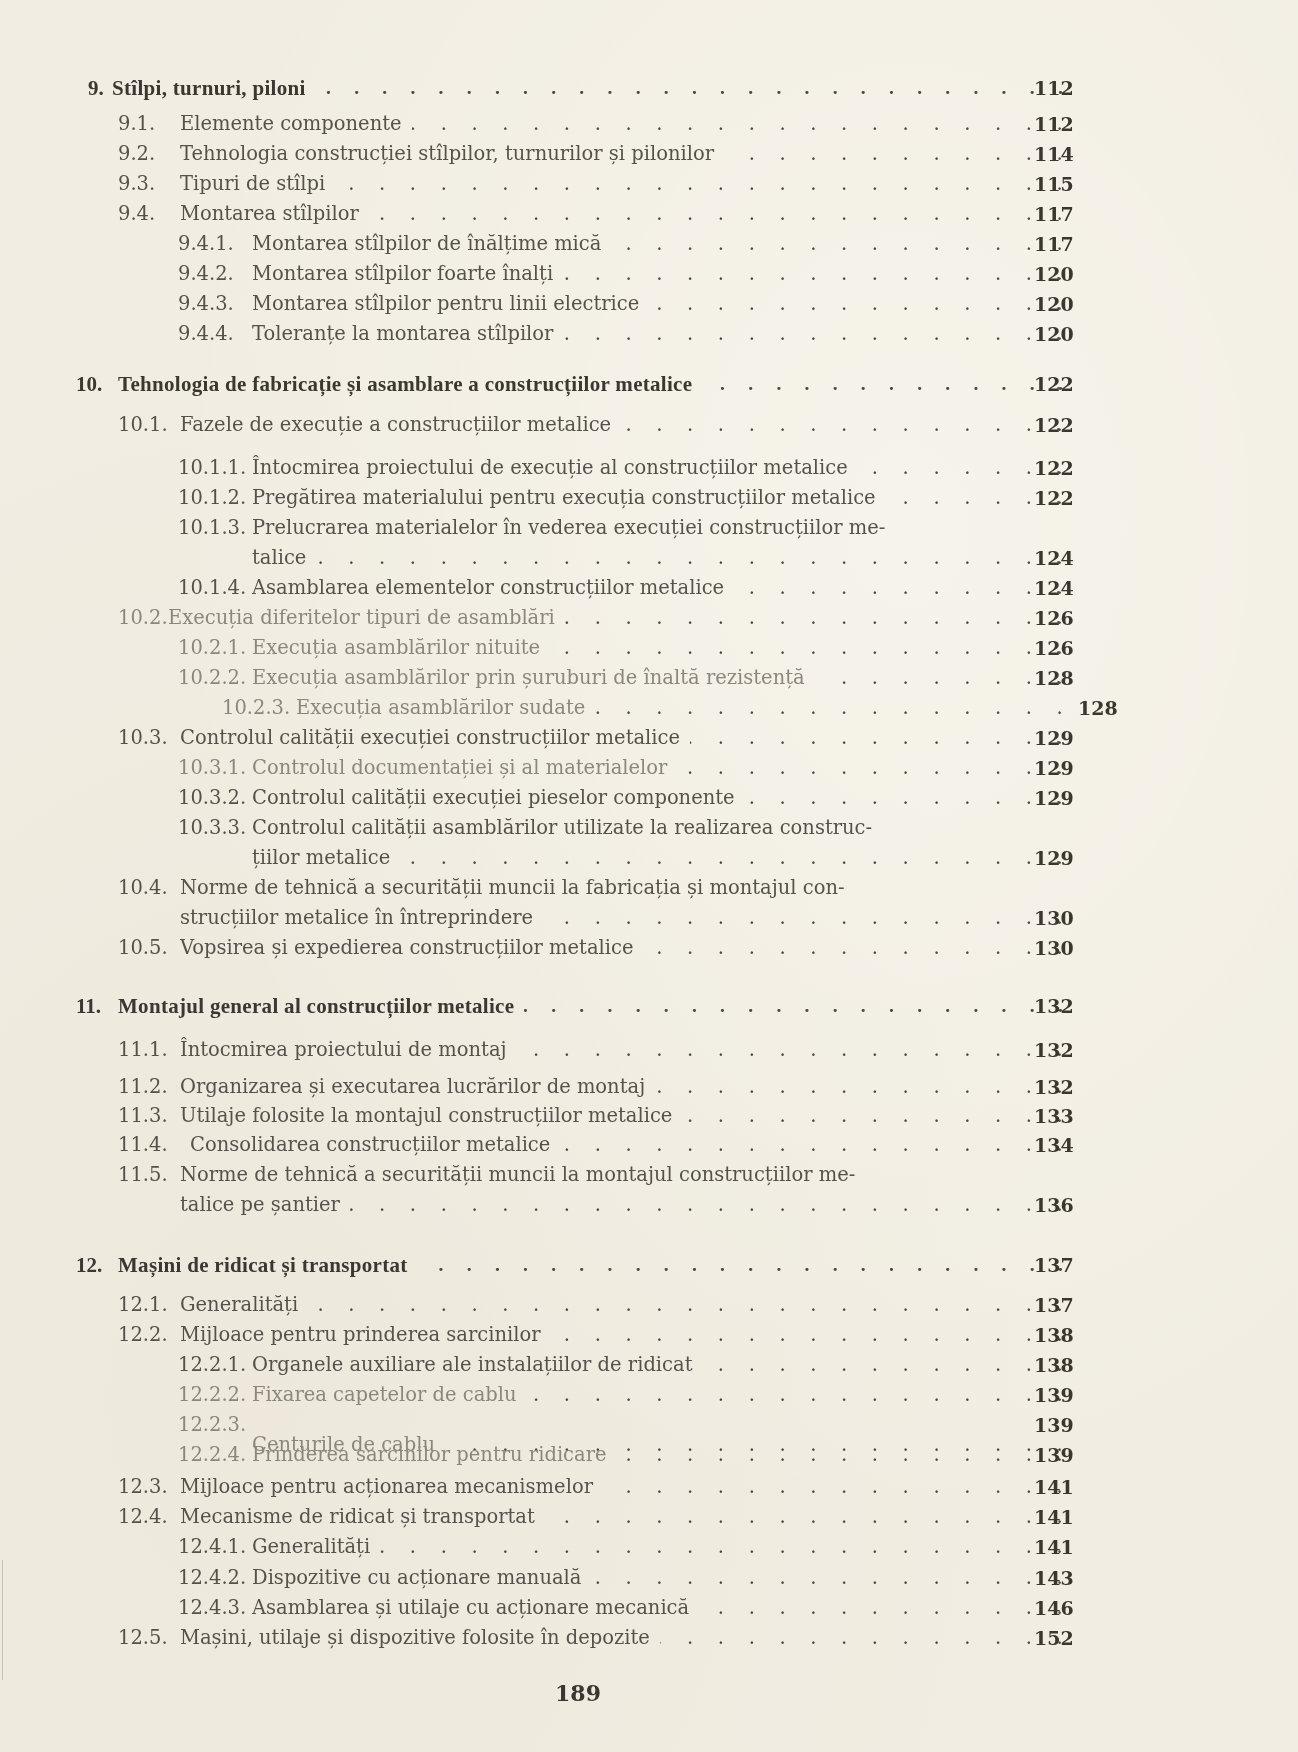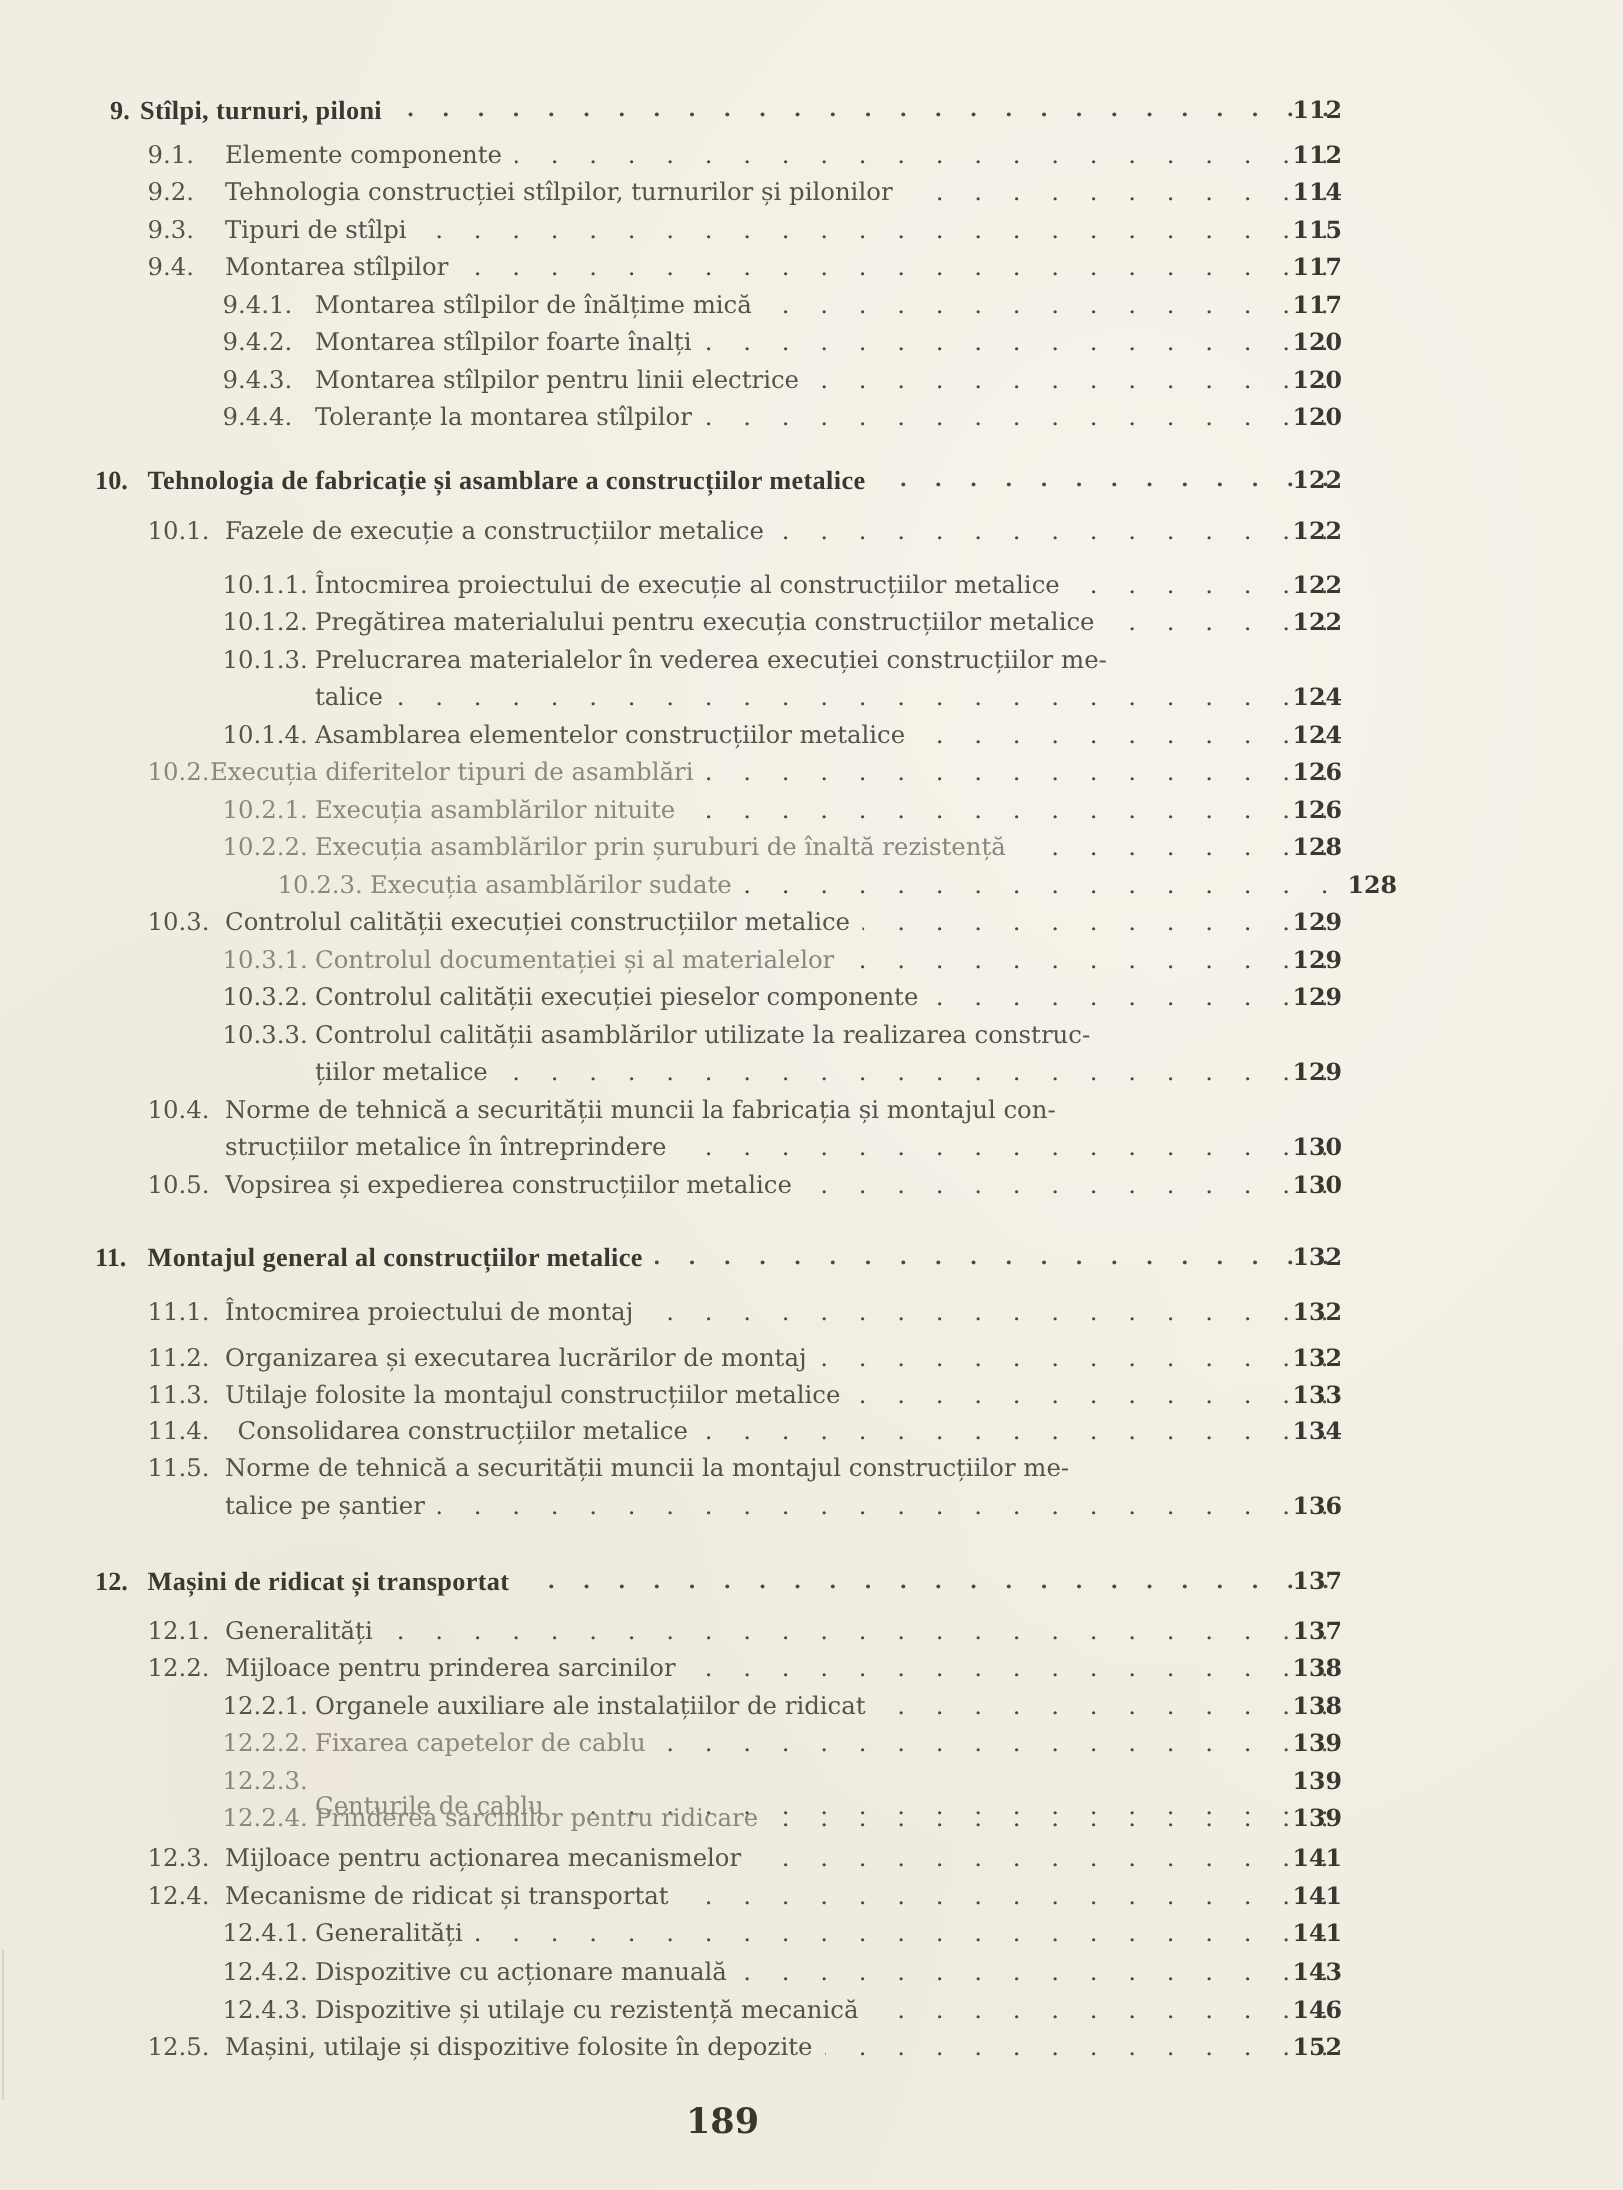--- a/index.html
+++ b/index.html
@@ -31,21 +31,21 @@
   .toc-row .page-num {
     position: absolute; top: 0; left: 1034px; width: 42px; text-align: left;
     font-weight: bold; color: #3a372f; font-family: "DejaVu Serif", serif; font-size: 19px;
   }
   .toc-row.lvl-0 { font-weight: bold; color: #3a3830; font-family: "Liberation Serif", serif; font-size: 21px; }
   .toc-row.lvl-0 .title { letter-spacing: 0.3px; }
   .toc-row.lvl-1, .toc-row.lvl-2 { color: #55524a; }
   .toc-row.light { color: #8b877c; }
   .footer-page {
     position: absolute; left: 548px; top: 1680px; width: 60px; text-align: center;
-    font-family: "DejaVu Serif", serif; font-weight: bold; font-size: 28px; color: #3a372f;
+    font-family: "DejaVu Serif", serif; font-weight: bold; font-size: 22px; color: #3a372f;
   }
   .edge-line { position: absolute; left: 2px; top: 1560px; width: 1px; height: 120px; background: rgba(90,80,60,0.25); }
 </style>
 </head>
 <body>
 
 <div class="page">
   <div id="toc">
       <div class="toc-row lvl-0" style="top: 74px;">
         <span class="num" style="left: 88px;">9.</span>
@@ -403,21 +403,21 @@
         <span class="num" style="left: 178px;">12.4.2.</span>
         <div class="title-wrap" style="left: 252px;">
           <span class="title">Dispozitive cu acționare manuală</span>
           <span class="leader"></span>
         </div>
         <span class="page-num">143</span>
       </div>
       <div class="toc-row lvl-2" style="top: 1594px;">
         <span class="num" style="left: 178px;">12.4.3.</span>
         <div class="title-wrap" style="left: 252px;">
-          <span class="title">Dispozitive și utilaje cu rezistență mecanică</span>
+          <span class="title">Asamblarea și utilaje cu acționare mecanică</span>
           <span class="leader"></span>
         </div>
         <span class="page-num">146</span>
       </div>
       <div class="toc-row lvl-1" style="top: 1624px;">
         <span class="num" style="left: 118px;">12.5.</span>
         <div class="title-wrap" style="left: 180px;">
           <span class="title">Mașini, utilaje și dispozitive folosite în depozite</span>
           <span class="leader"></span>
         </div>

